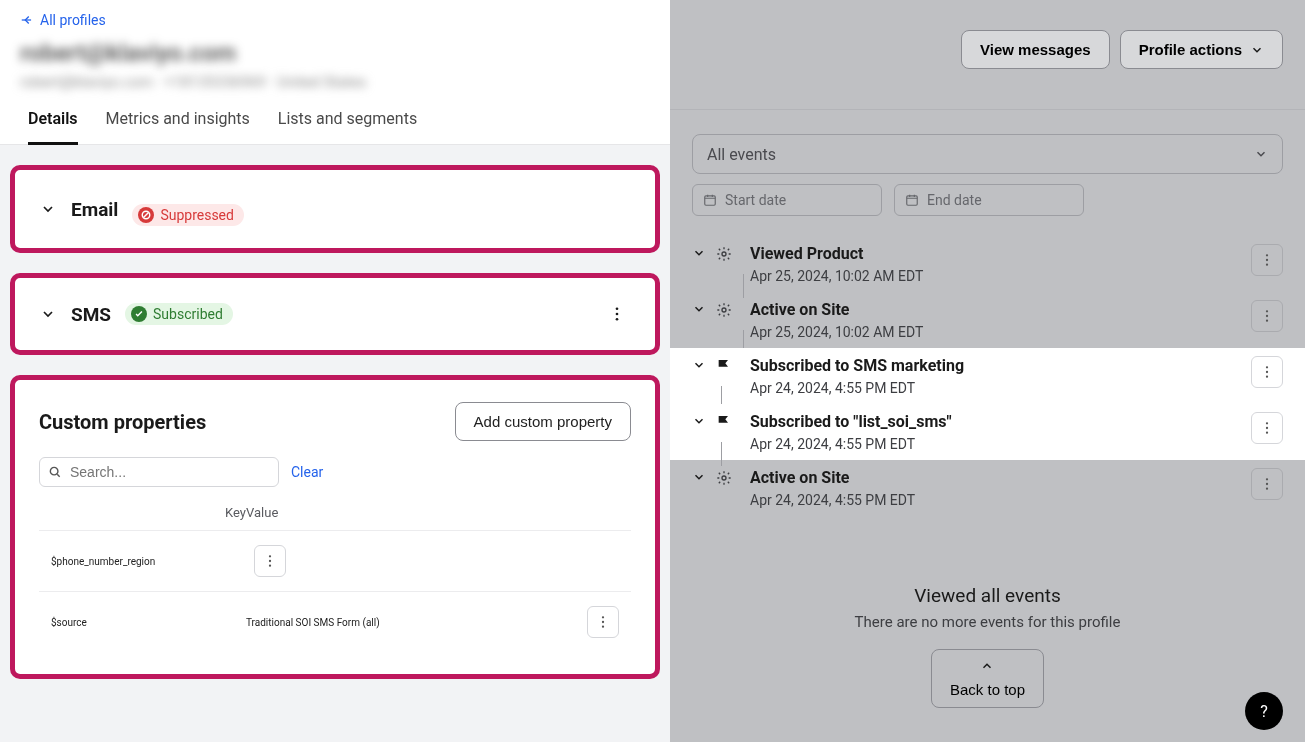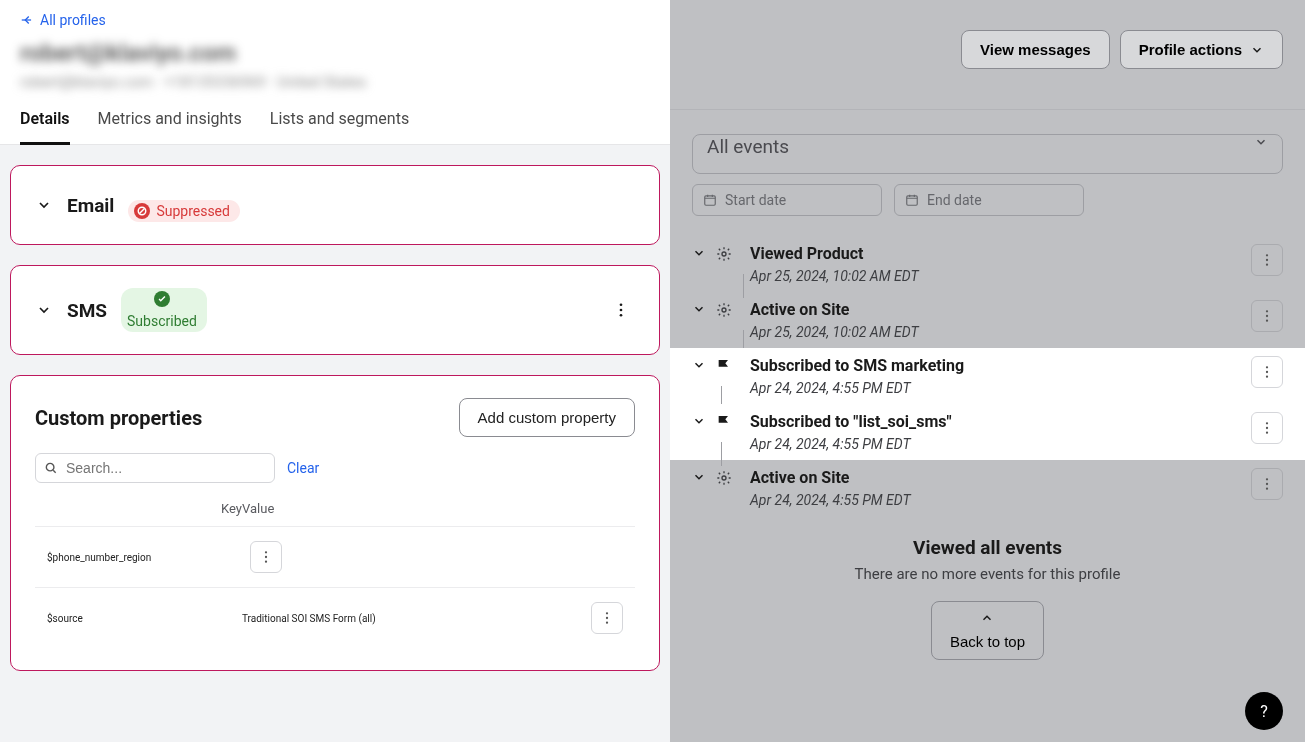--- a/index.html
+++ b/index.html
@@ -67,31 +67,32 @@
     font-size: 16px;
     color: #4a4a4a;
     cursor: pointer;
     border-bottom: 3px solid transparent;
     margin-bottom: -1px;
   }
   .tab.active {
     color: #111;
     font-weight: 600;
     border-bottom-color: #111;
+    margin-left: 8px;
   }
 
   .content-col {
     padding: 20px 10px;
     display: flex;
     flex-direction: column;
     gap: 20px;
   }
   .card {
     background: #fff;
-    border: 1px solid #be185d;
+    border: 5px solid #be185d;
     border-radius: 10px;
     padding: 22px 24px;
   }
   .channel-row {
     display: flex;
     align-items: center;
     gap: 14px;
   }
   .chevron-wrap {
     width: 18px;
@@ -111,21 +112,20 @@
     font-size: 14px;
   }
   .badge.suppressed {
     background: #fde8e8;
     color: #d73a3a;
     margin-top: 12px;
   }
   .badge.subscribed {
     background: #e4f6e4;
     color: #2f7d32;
-    flex-direction: column;
   }
   .badge .icon-circle {
     width: 16px; height: 16px;
     border-radius: 50%;
     display: flex; align-items: center; justify-content: center;
   }
   .badge.suppressed .icon-circle { background:#d73a3a; color:#fff;}
   .badge.subscribed .icon-circle { background:#2f7d32; color:#fff;}
 
   .kebab {
@@ -248,23 +248,24 @@
     padding:24px 22px 10px 22px;
     display:flex;
     flex-direction:column;
     gap:10px;
   }
   .dropdown {
     border:1px solid #9d9ea3;
     border-radius:8px;
     height:40px;
     display:flex;
+    align-items:center;
     justify-content:space-between;
     padding:0 14px;
-    font-size:19px;
+    font-size:16px;
     color:#4a4a4f;
     cursor:pointer;
     background:#bfc0c3;
   }
   .date-row { display:flex; gap:12px; }
   .date-input {
     border:1px solid #9d9ea3;
     border-radius:6px;
     height:32px;
     display:flex;
@@ -308,21 +309,20 @@
   .ev-title {
     font-size:16px;
     font-weight:700;
     color:#1a1a1a;
     line-height:1.5;
   }
   .ev-time {
     font-size:14px;
     color:#3d3e42;
     margin-top:2px;
-    font-style:italic;
   }
   .ev-action {
     display:flex;
     align-items:flex-start;
     padding-top:2px;
   }
   .ev-kebab {
     width:32px; height:32px;
     border:1px solid #aaabaf;
     border-radius:6px;
@@ -342,22 +342,23 @@
     width:1px;
     background:#9d9ea3;
   }
 
   .footer-block {
     text-align:center;
     padding:20px 0 30px 0;
   }
   .footer-title {
     font-size:19px;
-    font-weight:700;
+    font-weight:400;
     margin-bottom:6px;
+    margin-top:48px;
   }
   .footer-sub {
     font-size:15px;
     color:#3d3e42;
     margin-bottom:18px;
   }
   .btn-back-top {
     display:inline-flex;
     align-items:center;
     gap:8px;

